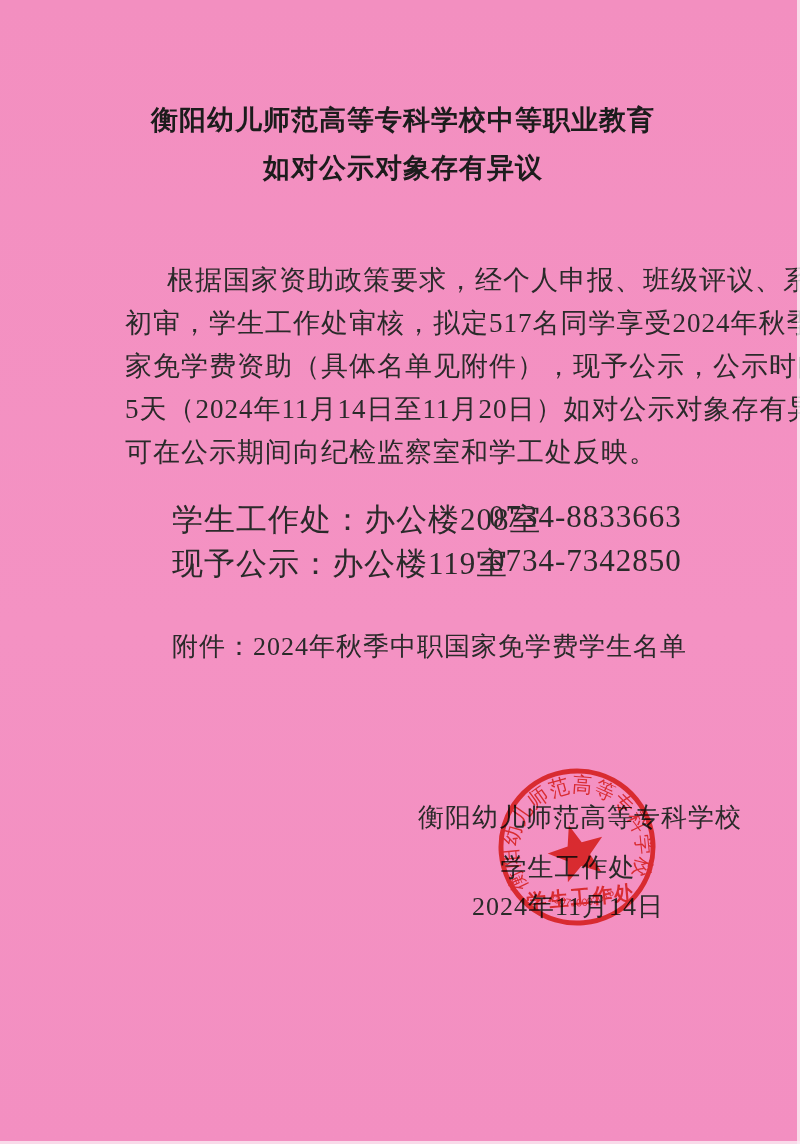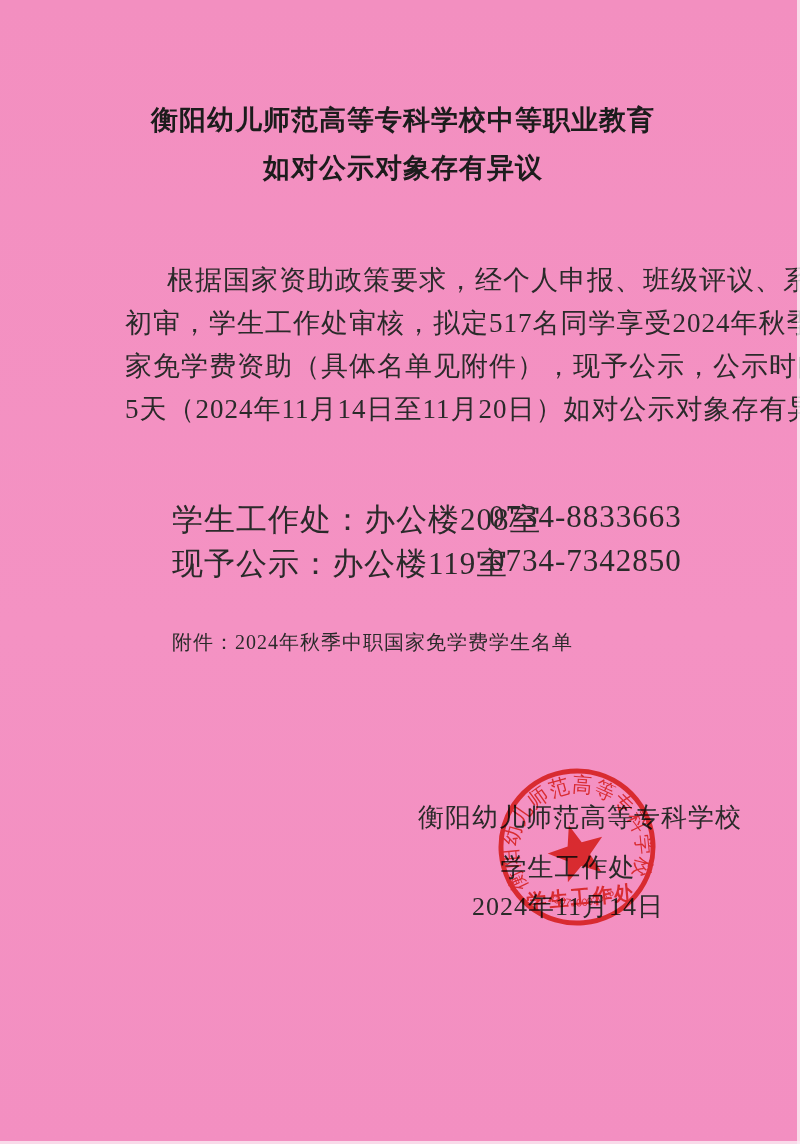--- a/index.html
+++ b/index.html
@@ -33,21 +33,21 @@
   .contact-row{
     position:absolute;left:172px;width:520px;height:34px;
     font-size:31px;letter-spacing:1px;color:#2a2a2a;white-space:nowrap;
   }
   .contact-1{top:499px;}
   .contact-2{top:543px;}
   .contact-phone{position:absolute;left:295px;top:0;letter-spacing:1px;margin-left:22px;}
 
   .attachment{
     position:absolute;left:172px;top:629px;
-    font-size:20px;letter-spacing:1px;color:#2a2a2a;white-space:nowrap;
+    font-size:26px;letter-spacing:1px;color:#2a2a2a;white-space:nowrap;
   }
 
   .signature{
     position:absolute;left:418px;top:800px;width:300px;
     text-align:center;font-size:26px;color:#2a2a2a;letter-spacing:1px;
   }
   .sig-org{position:absolute;top:0;left:0;width:300px;white-space:nowrap;}
   .sig-dept{position:absolute;top:50px;left:0;width:300px;}
   .sig-date{position:absolute;top:89px;left:0;width:300px;text-align:center;}
 
@@ -63,20 +63,21 @@
 <div class="page">
 
   <div class="title title-1">衡阳幼儿师范高等专科学校中等职业教育</div>
   <div class="title title-2">如对公示对象存有异议</div>
 
   <div class="body-text">
     <div class="body-line first">根据国家资助政策要求，经个人申报、班级评议、系（部）</div>
     <div class="body-line">初审，学生工作处审核，拟定517名同学享受2024年秋季国</div>
     <div class="body-line">家免学费资助（具体名单见附件），现予公示，公示时间为</div>
     <div class="body-line">5天（2024年11月14日至11月20日）如对公示对象存有异议，</div>
+    <div class="body-line">可在公示期间向纪检监察室和学工处反映。</div>
   </div>
 
   <div class="contact-row contact-1">
     <span>学生工作处：办公楼208室</span>
     <span class="contact-phone">0734-8833663</span>
   </div>
   <div class="contact-row contact-2">
     <span>现予公示：办公楼119室</span>
     <span class="contact-phone">0734-7342850</span>
   </div>

